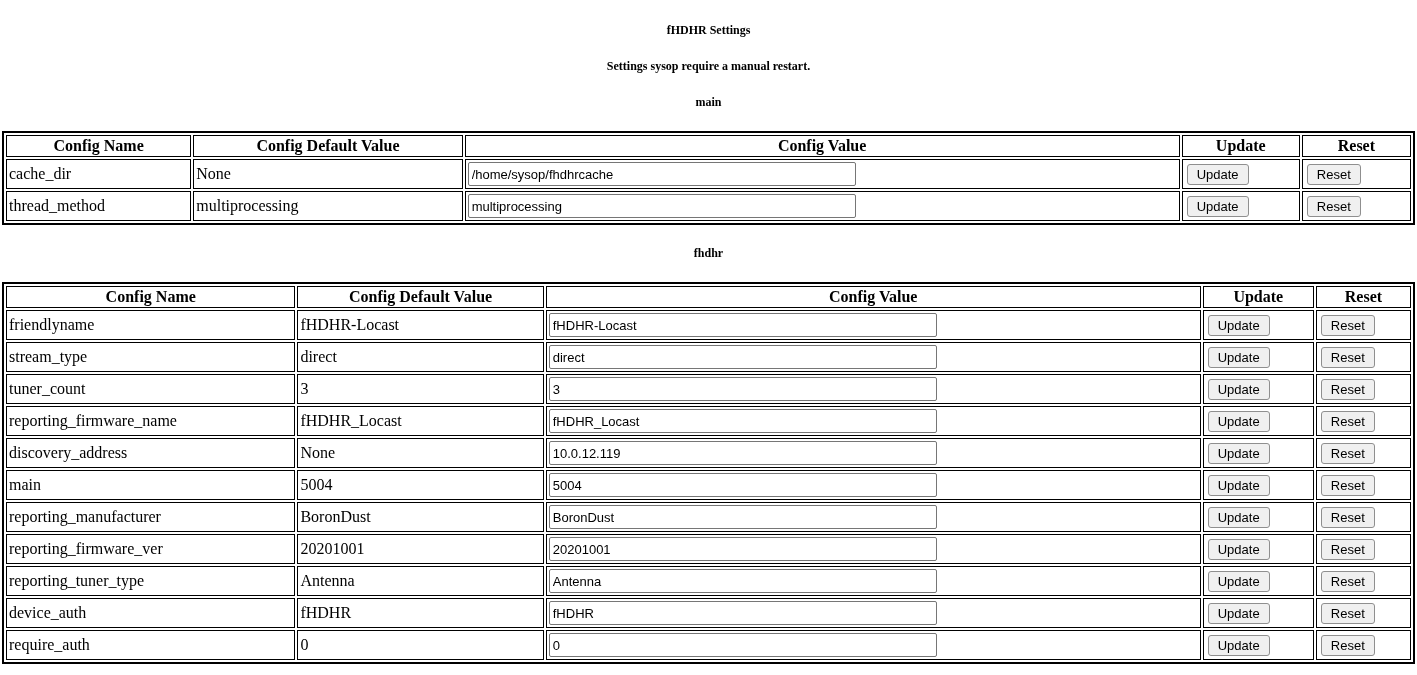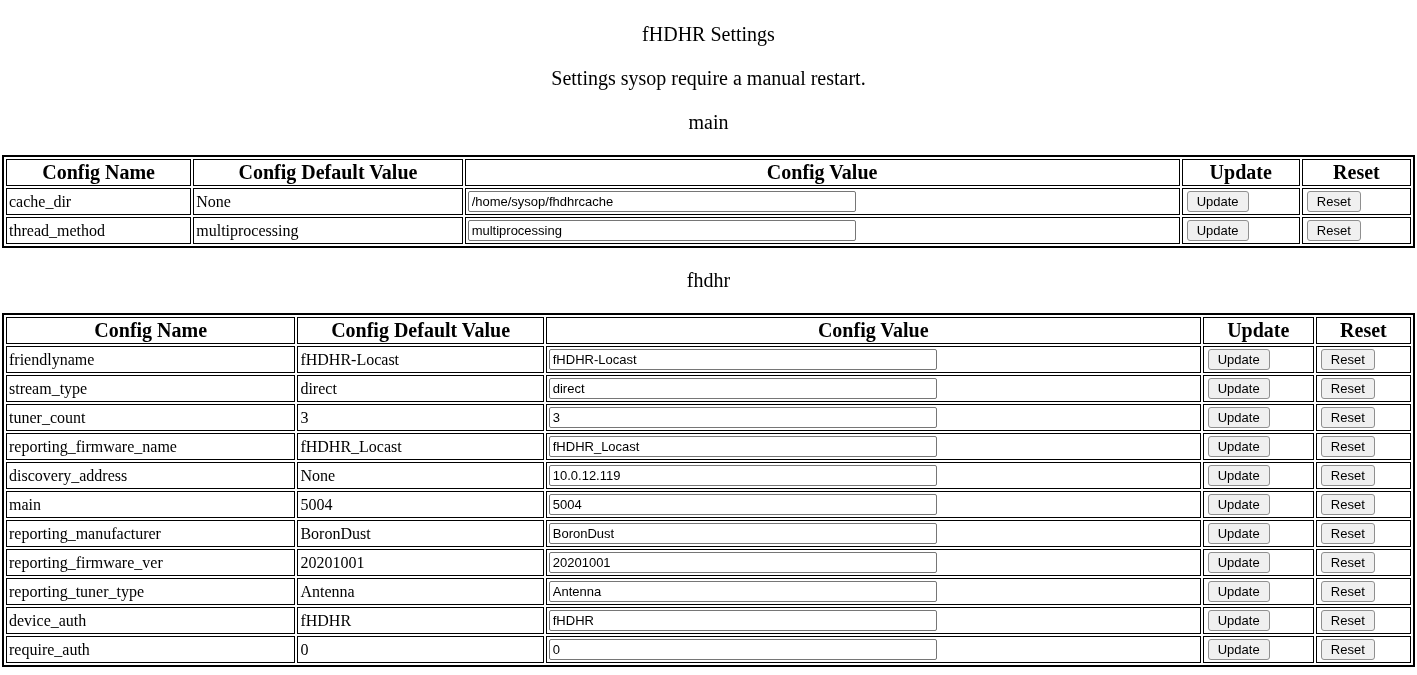--- a/index.html
+++ b/index.html
@@ -8,22 +8,22 @@
     background: #ffffff;
     color: #000000;
   }
   body {
     margin: 2px;
     font-family: "Liberation Serif", serif;
     font-size: 16px;
   }
   h4 {
     font-family: "Liberation Serif", serif;
-    font-size: 20px;
-    font-weight: normal;
+    font-size: 12px;
+    font-weight: bold;
     text-align: center;
     margin: 21px 0;
   }
   table.config-table {
     width: 100%;
     table-layout: fixed;
     border-collapse: separate;
     border-spacing: 2px;
     border: 2px solid #000000;
     background: #ffffff;
@@ -31,21 +31,21 @@
   th, td {
     border: 1px solid #000000;
     box-sizing: border-box;
     padding: 1px 2px;
     overflow: hidden;
     white-space: nowrap;
   }
   th {
     font-weight: bold;
     text-align: center;
-    font-size: 20px;
+    font-size: 16px;
   }
   td {
     text-align: left;
     vertical-align: middle;
     font-size: 16px;
   }
   
   .table-main .col-name    { width: 185px; }
   .table-main .col-default { width: 269px; }
   .table-main .col-value   { width: 714px; }
@@ -61,21 +61,21 @@
   input.config-value-input {
     width: 388px;
     height: 21px;
     box-sizing: border-box;
     font-family: "Liberation Sans", sans-serif;
     font-size: 13px;
     color: #000000;
     background: #ffffff;
     border: 1px solid #767676;
     border-radius: 2px;
-    padding: 1px 3px;
+    padding: 11px 3px;
     margin: 1px 0;
     display: block;
   }
   button.action-button {
     font-family: "Liberation Sans", sans-serif;
     font-size: 13px;
     color: #000000;
     background: #f0f0f0;
     border: 1px solid #8f8f8f;
     border-radius: 3px;

